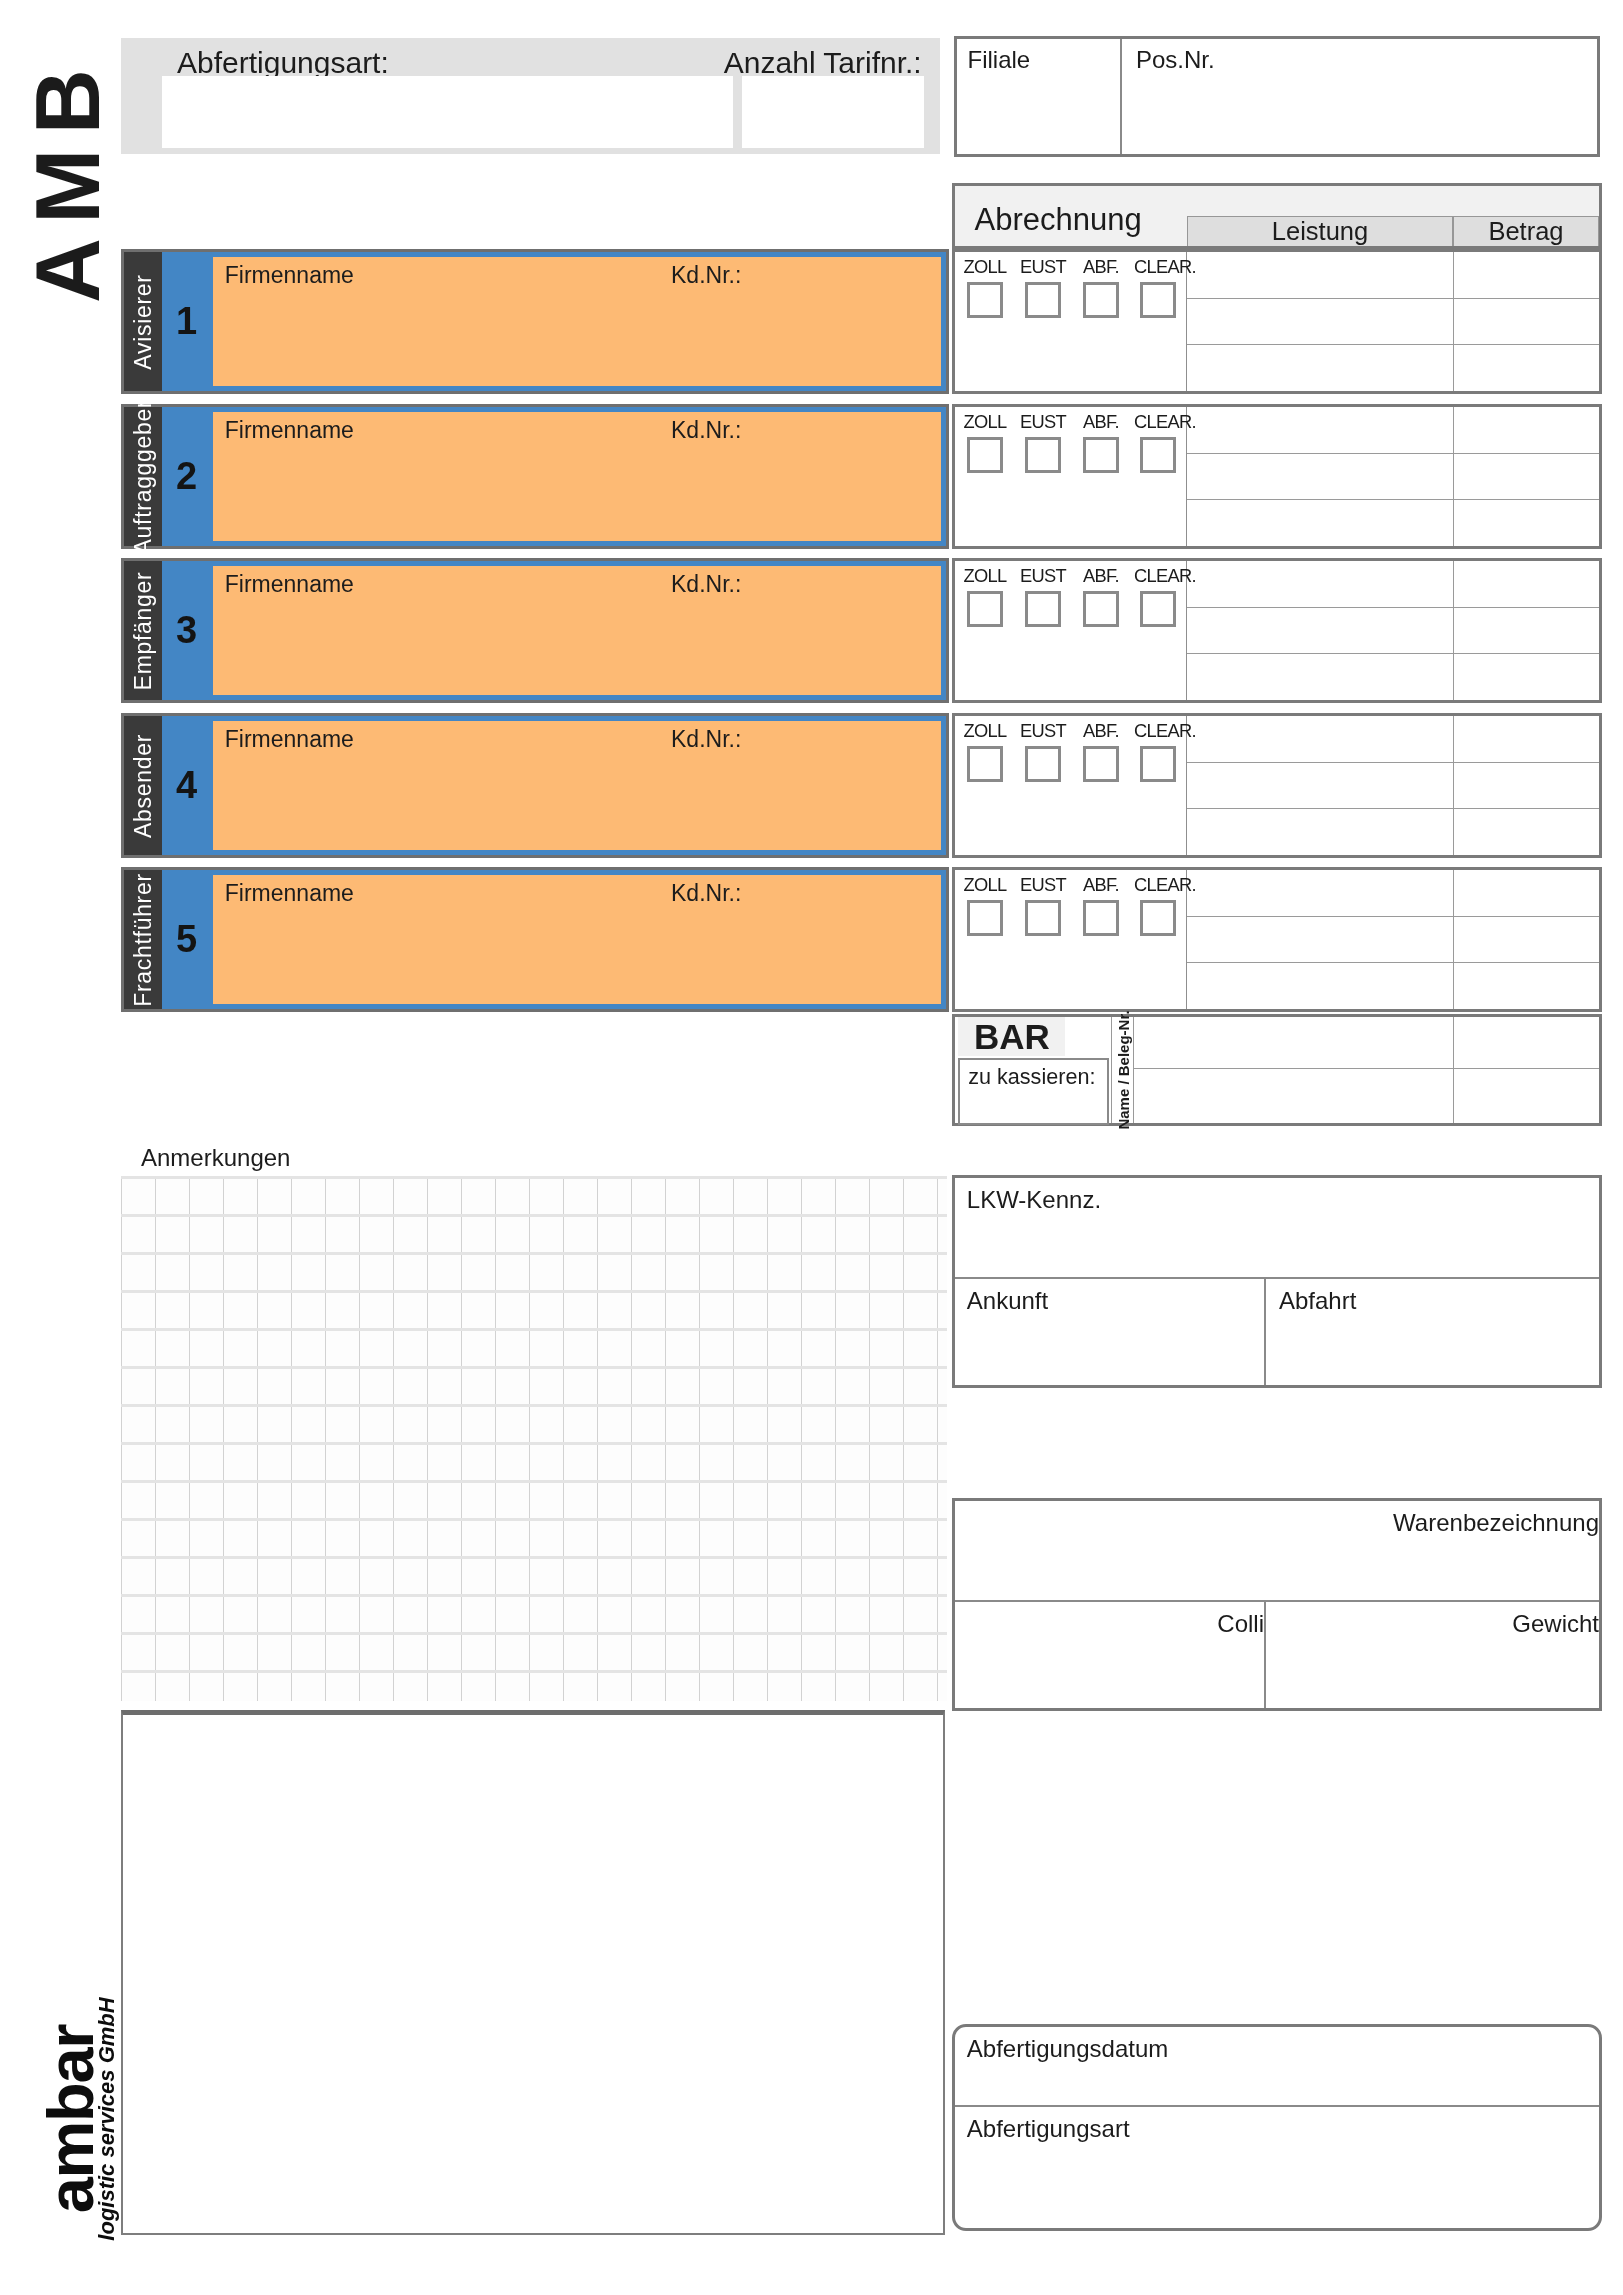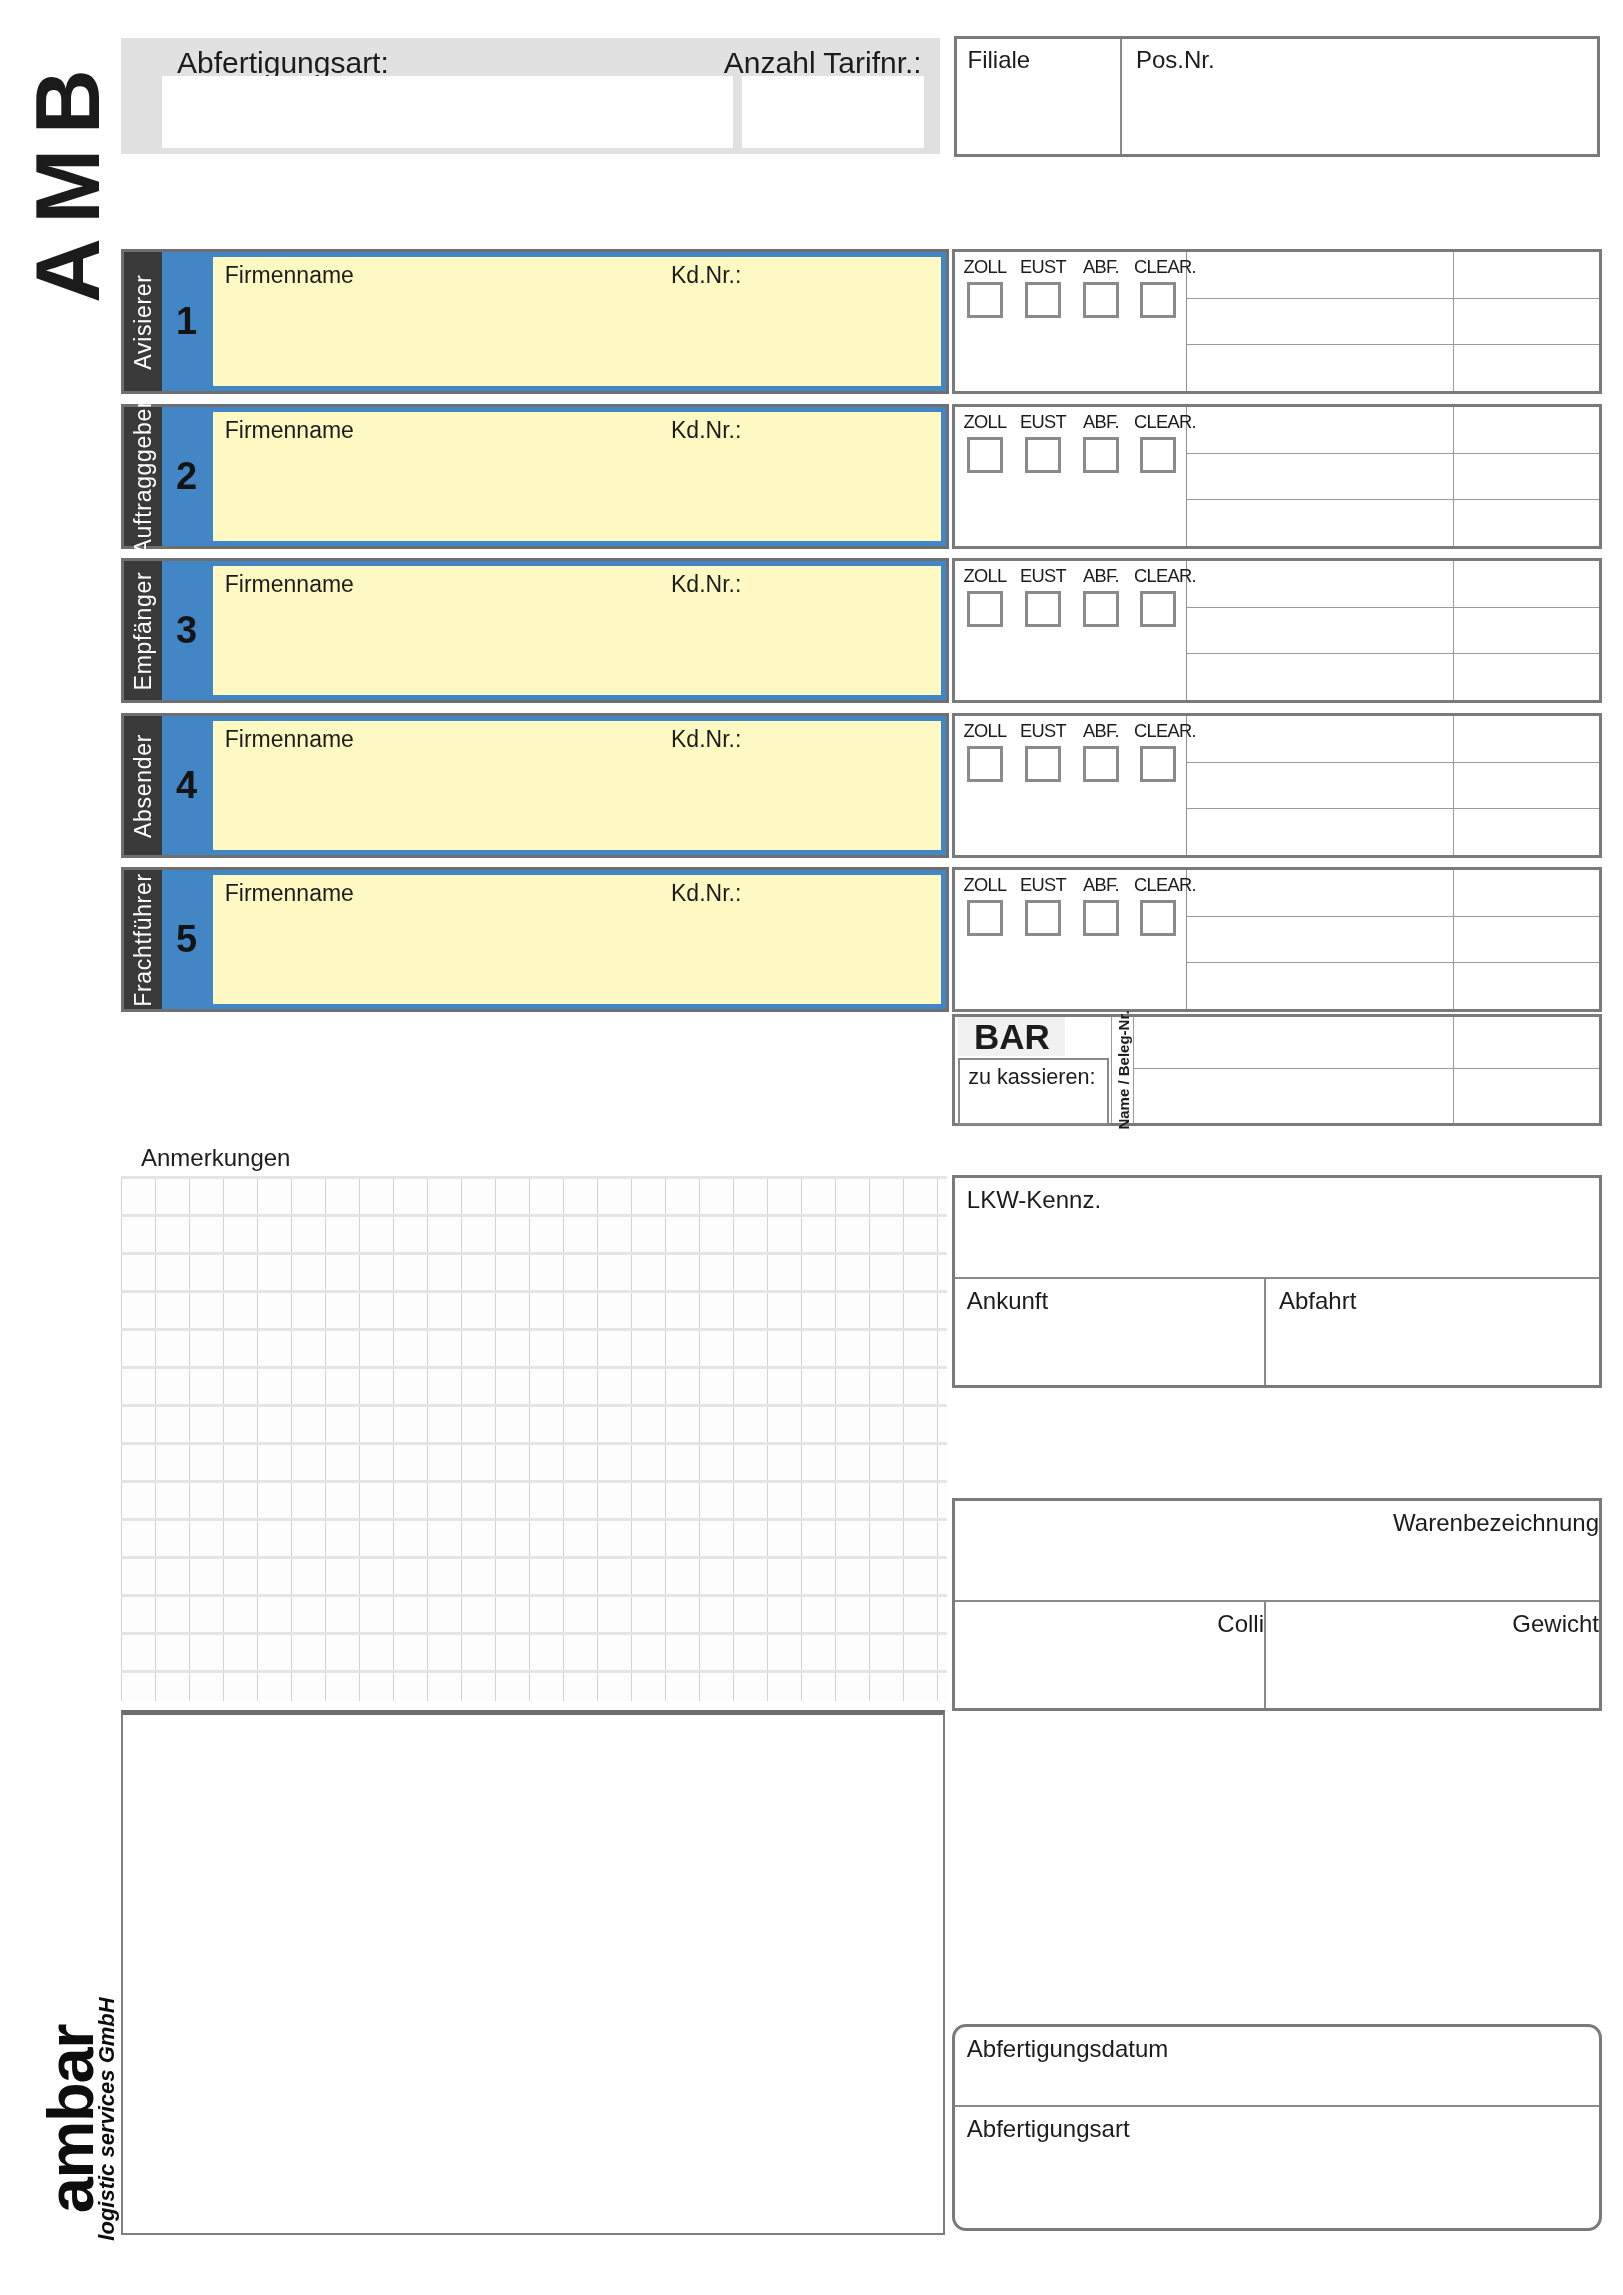--- a/index.html
+++ b/index.html
@@ -39,21 +39,21 @@
 
   
   .prow{position:absolute;left:121px;width:1481px;height:145px;}
   .pcard{position:absolute;left:0;top:0;width:828px;height:145px;border:3.9px solid #6f6f6f;
          background:var(--accent,#4386c5);box-sizing:border-box;display:flex;}
   .ptab{width:38px;flex:none;background:var(--tab-dark,#3a3a3a);position:relative;}
   .ptab .vspan{font-size:23px;color:#ffffff;letter-spacing:0.7px;}
   .pblue{flex:1;position:relative;}
   .pnum{position:absolute;left:9.2px;top:50%;transform:translateY(-52%);width:31px;text-align:center;
         font-size:38px;font-weight:700;color:#141414;}
-  .pwhite{position:absolute;left:51px;top:4.6px;right:4.6px;bottom:4.6px;background:#fef9c3;padding-left:20px;}
+  .pwhite{position:absolute;left:51px;top:4.6px;right:4.6px;bottom:4.6px;background:#fdba74;padding-left:20px;}
   .flabel{position:absolute;left:11.8px;top:5.2px;font-size:23px;}
   .klabel{position:absolute;left:458px;top:5.2px;font-size:23px;}
 
   .ablock{position:absolute;left:831px;top:0;width:650px;height:145px;border:3.3px solid var(--border-gray,#7a7a7a);
           box-sizing:border-box;background:#fff;display:flex;}
   .cbarea{width:232px;flex:none;border-right:1.3px solid #8f8f8f;position:relative;box-sizing:border-box;}
   .cbcol{position:absolute;top:3.9px;width:48px;text-align:center;}
   .cbcol.c0{left:5.9px;} .cbcol.c1{left:64px;} .cbcol.c2{left:122px;} .cbcol.c3{left:179px;}
   .cblabel{display:block;font-size:18.3px;letter-spacing:-0.7px;}
   .cbbox{display:inline-block;width:30px;height:29.4px;border:3.9px solid #8a8a8a;margin-top:4.6px;background:#fff;}
@@ -128,20 +128,25 @@
     </div>
   </div>
 
   <div class="abs hdr-panel">
     <div class="hdr-label l">Abfertigungsart:</div>
     <div class="hdr-label r">Anzahl Tarifnr.:</div>
     <div class="hdr-input main"></div>
     <div class="hdr-input small"></div>
   </div>
 
+  <div class="abs abr-header">
+    <div class="abr-title">Abrechnung</div>
+    <div class="abr-colhead c-leistung">Leistung</div>
+    <div class="abr-colhead c-betrag">Betrag</div>
+  </div>
 
   <div class="prow" style="top:249px">
     <div class="pcard">
       <div class="ptab">
         <span class="vspan">Avisierer</span>
       </div>
       <div class="pblue">
         <div class="pnum">1</div>
         <div class="pwhite">
           <span class="flabel">Firmenname</span>

